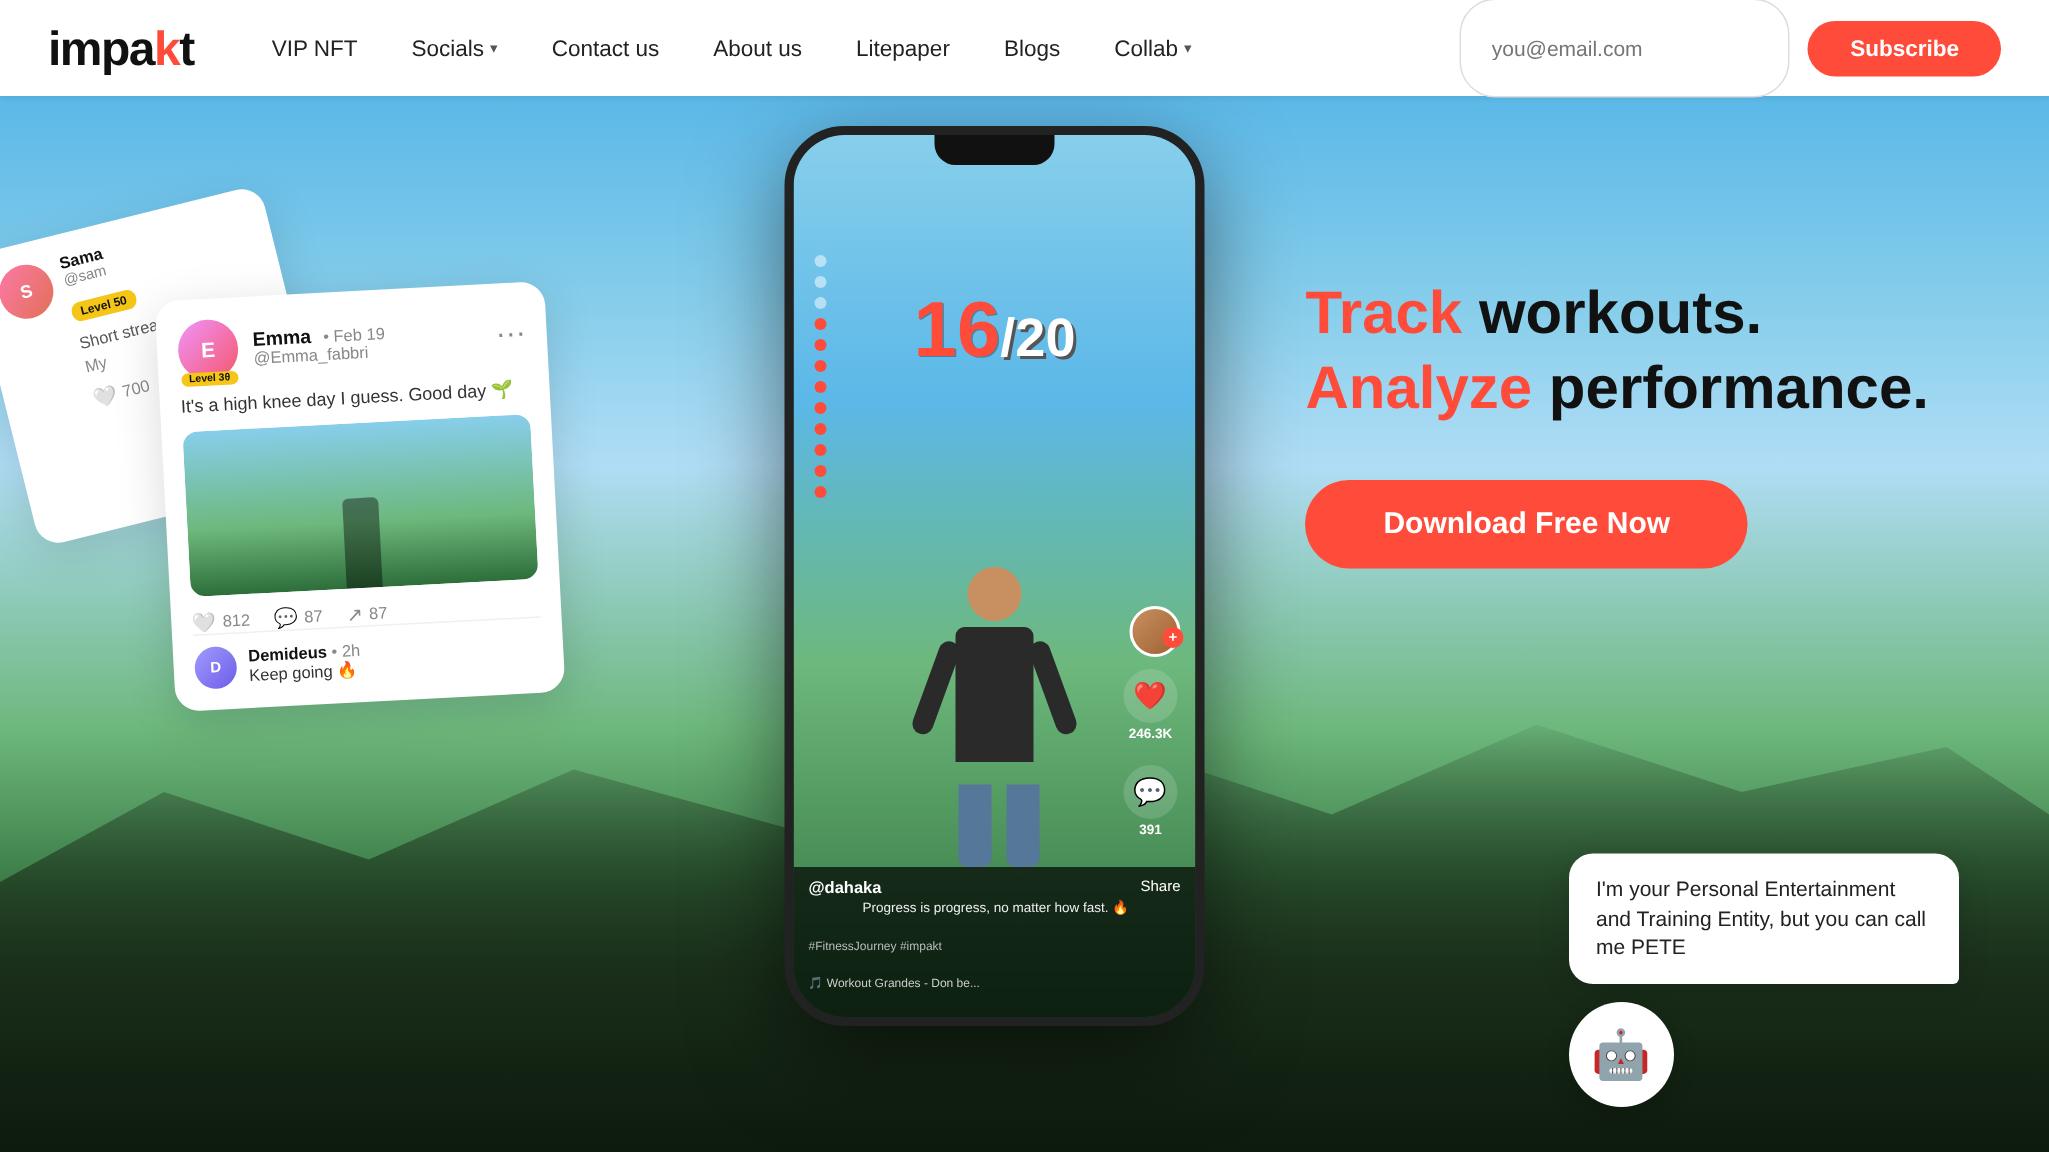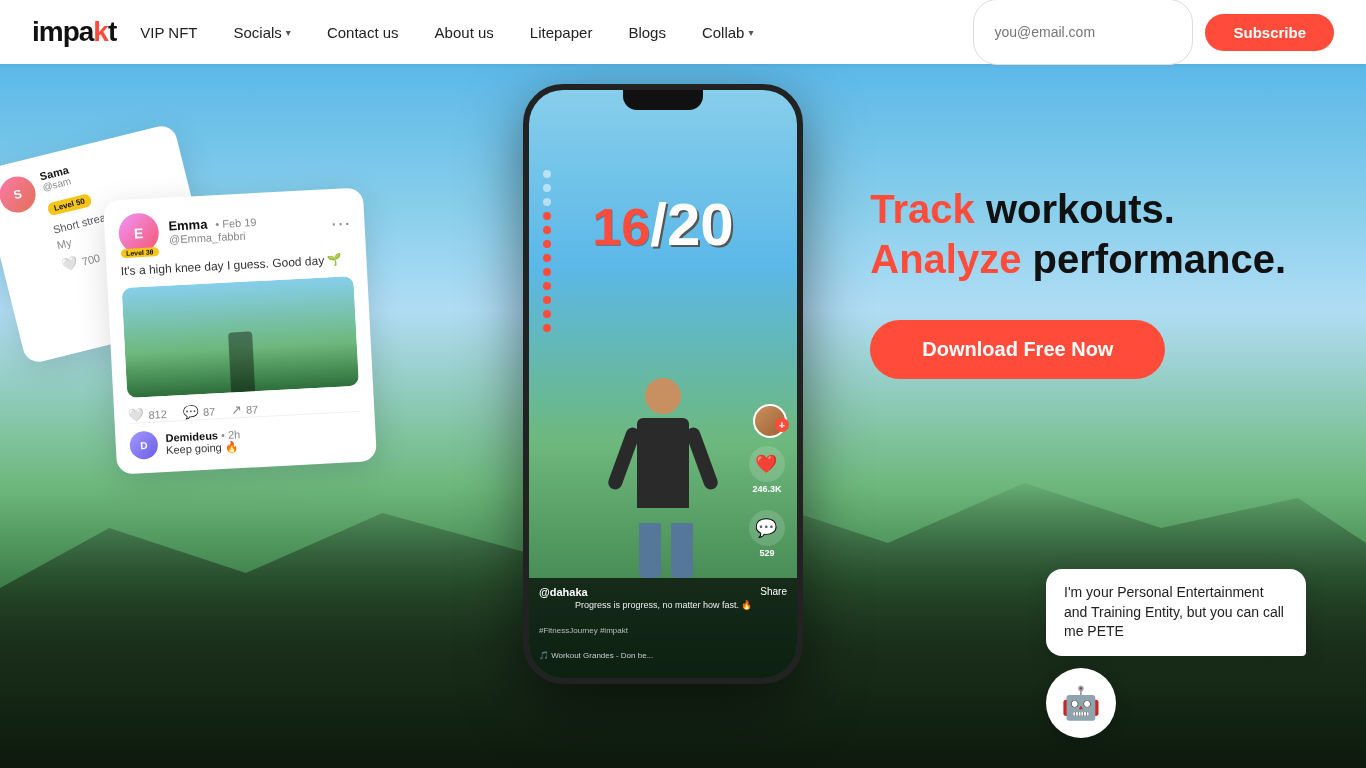--- a/index.html
+++ b/index.html
@@ -11,25 +11,25 @@
       top: 0; left: 0; right: 0;
       height: 64px;
       background: #fff;
       display: flex;
       align-items: center;
       padding: 0 32px;
       z-index: 100;
       box-shadow: 0 1px 4px rgba(0,0,0,0.08);
     }
     .logo {
-      font-size: 28px;
+      font-size: 32px;
       font-weight: 900;
       color: #111;
       letter-spacing: -1px;
-      margin-right: 24px;
+      margin-right: 52px;
       font-family: Arial, sans-serif;
     }
     .logo span.imp { color: #111; }
     .logo span.ak { color: #ff4b3a; }
     .logo span.t { color: #111; }
     .nav-links {
       display: flex;
       align-items: center;
       gap: 36px;
       flex: 1;
@@ -171,21 +171,21 @@
       left: 50%;
       transform: translateX(-50%);
       font-size: 52px;
       font-weight: 900;
       color: #ff4b3a;
       text-shadow: 2px 2px 0 #fff;
       white-space: nowrap;
     }
     .phone-counter .slash-num {
       color: #fff;
-      font-size: 60px;
+      font-size: 36px;
       font-weight: 900;
       text-shadow: 2px 2px 0 #555;
     }
     
     .phone-dots {
       position: absolute;
       left: 14px;
       top: 80px;
       display: flex;
       flex-direction: column;
@@ -629,21 +629,21 @@
       <div class="phone-profile" style="position:absolute;right:10px;bottom:240px;width:34px;height:34px;border-radius:50%;border:2px solid #fff;background:linear-gradient(135deg,#c89060,#a06030);"></div>
       <div class="phone-add-badge">+</div>
 
       <div class="phone-actions">
         <div class="action-btn">
           <div class="action-icon">❤️</div>
           <div class="action-label">246.3K</div>
         </div>
         <div class="action-btn">
           <div class="action-icon">💬</div>
-          <div class="action-label">529</div>
+          <div class="action-label">391</div>
         </div>
       </div>
 
       <div class="phone-bottom-bar">
         <div style="display:flex;justify-content:space-between;">
           <div>
             <div class="phone-username">@dahaka</div>
             <div class="phone-caption">Progress is progress, no matter how fast. 🔥</div>
             <div class="phone-hashtags">#FitnessJourney #impakt</div>
             <div class="phone-music">🎵 Workout Grandes - Don be...</div>

